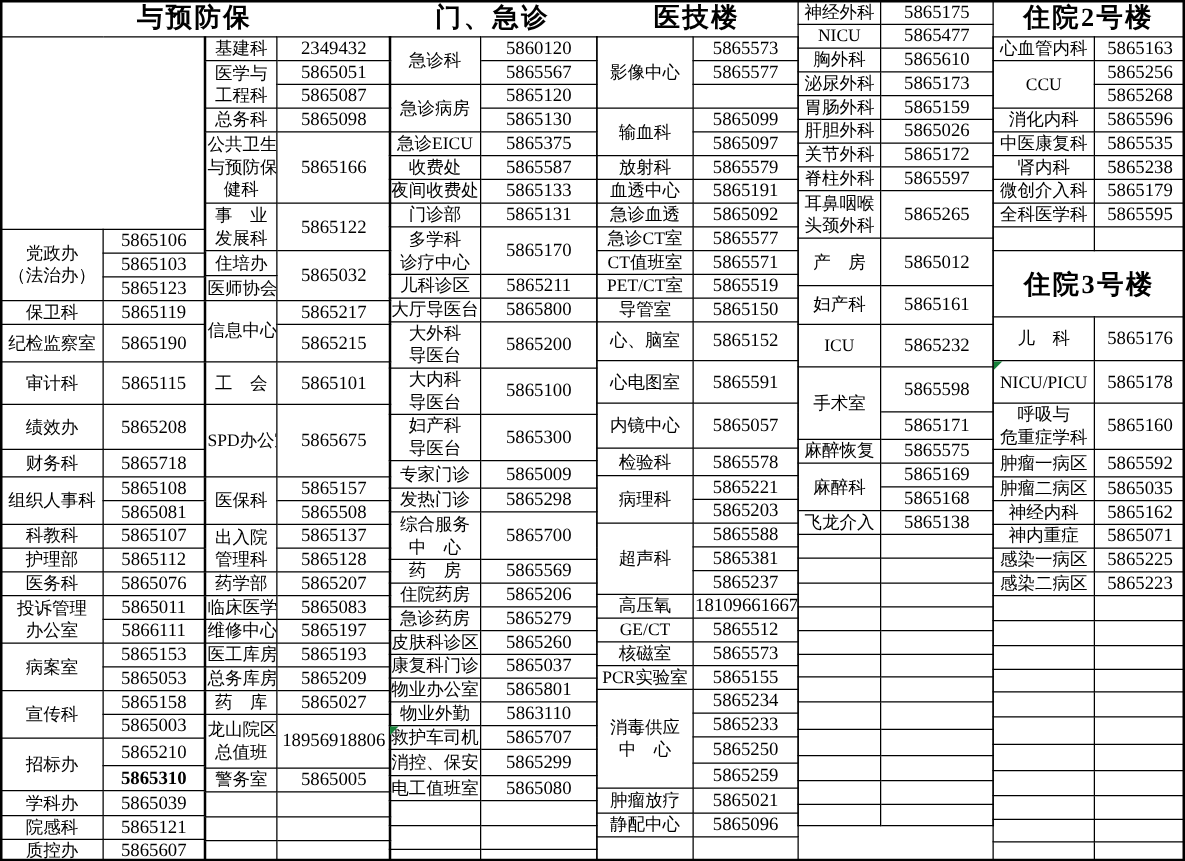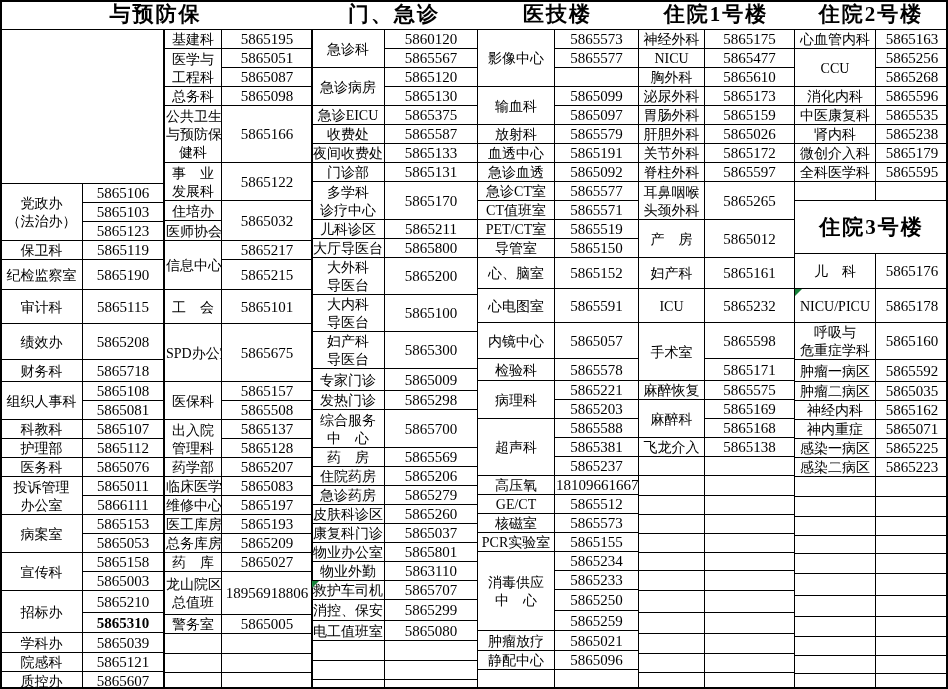--- a/index.html
+++ b/index.html
@@ -151,21 +151,21 @@
         </div>
       <div>
           <table class="grid" style="width: 148px;">
             <colgroup>
               <col style="width: 57px;">
               <col style="width: 91px;">
             </colgroup>
             <tbody>
               <tr style="height: 19px;">
                 <td class="name"><span>基建科</span></td>
-                <td class="num"><span>5865195</span></td>
+                <td class="num"><span>2349432</span></td>
               </tr>
               <tr style="height: 19px;">
                 <td rowspan="2" class="name"><span>医学与
 工程科</span></td>
                 <td class="num"><span>5865051</span></td>
               </tr>
               <tr style="height: 19px;">
                 <td class="num"><span>5865087</span></td>
               </tr>
               <tr style="height: 19px;">
@@ -540,21 +540,20 @@
                 <td class="blank"><span></span></td>
                 <td class="blank"><span></span></td>
               </tr>
             </tbody>
           </table>
         </div>
     </div>
   </section>
 
   <section class="sec" style="width:156px">
-    <div class="sec-title">住院1号楼</div>
     <div class="sec-body">
       <div>
           <table class="grid" style="width: 156px;">
             <colgroup>
               <col style="width: 66px;">
               <col style="width: 90px;">
             </colgroup>
             <tbody>
               <tr style="height: 19px;">
                 <td class="name"><span>神经外科</span></td>

